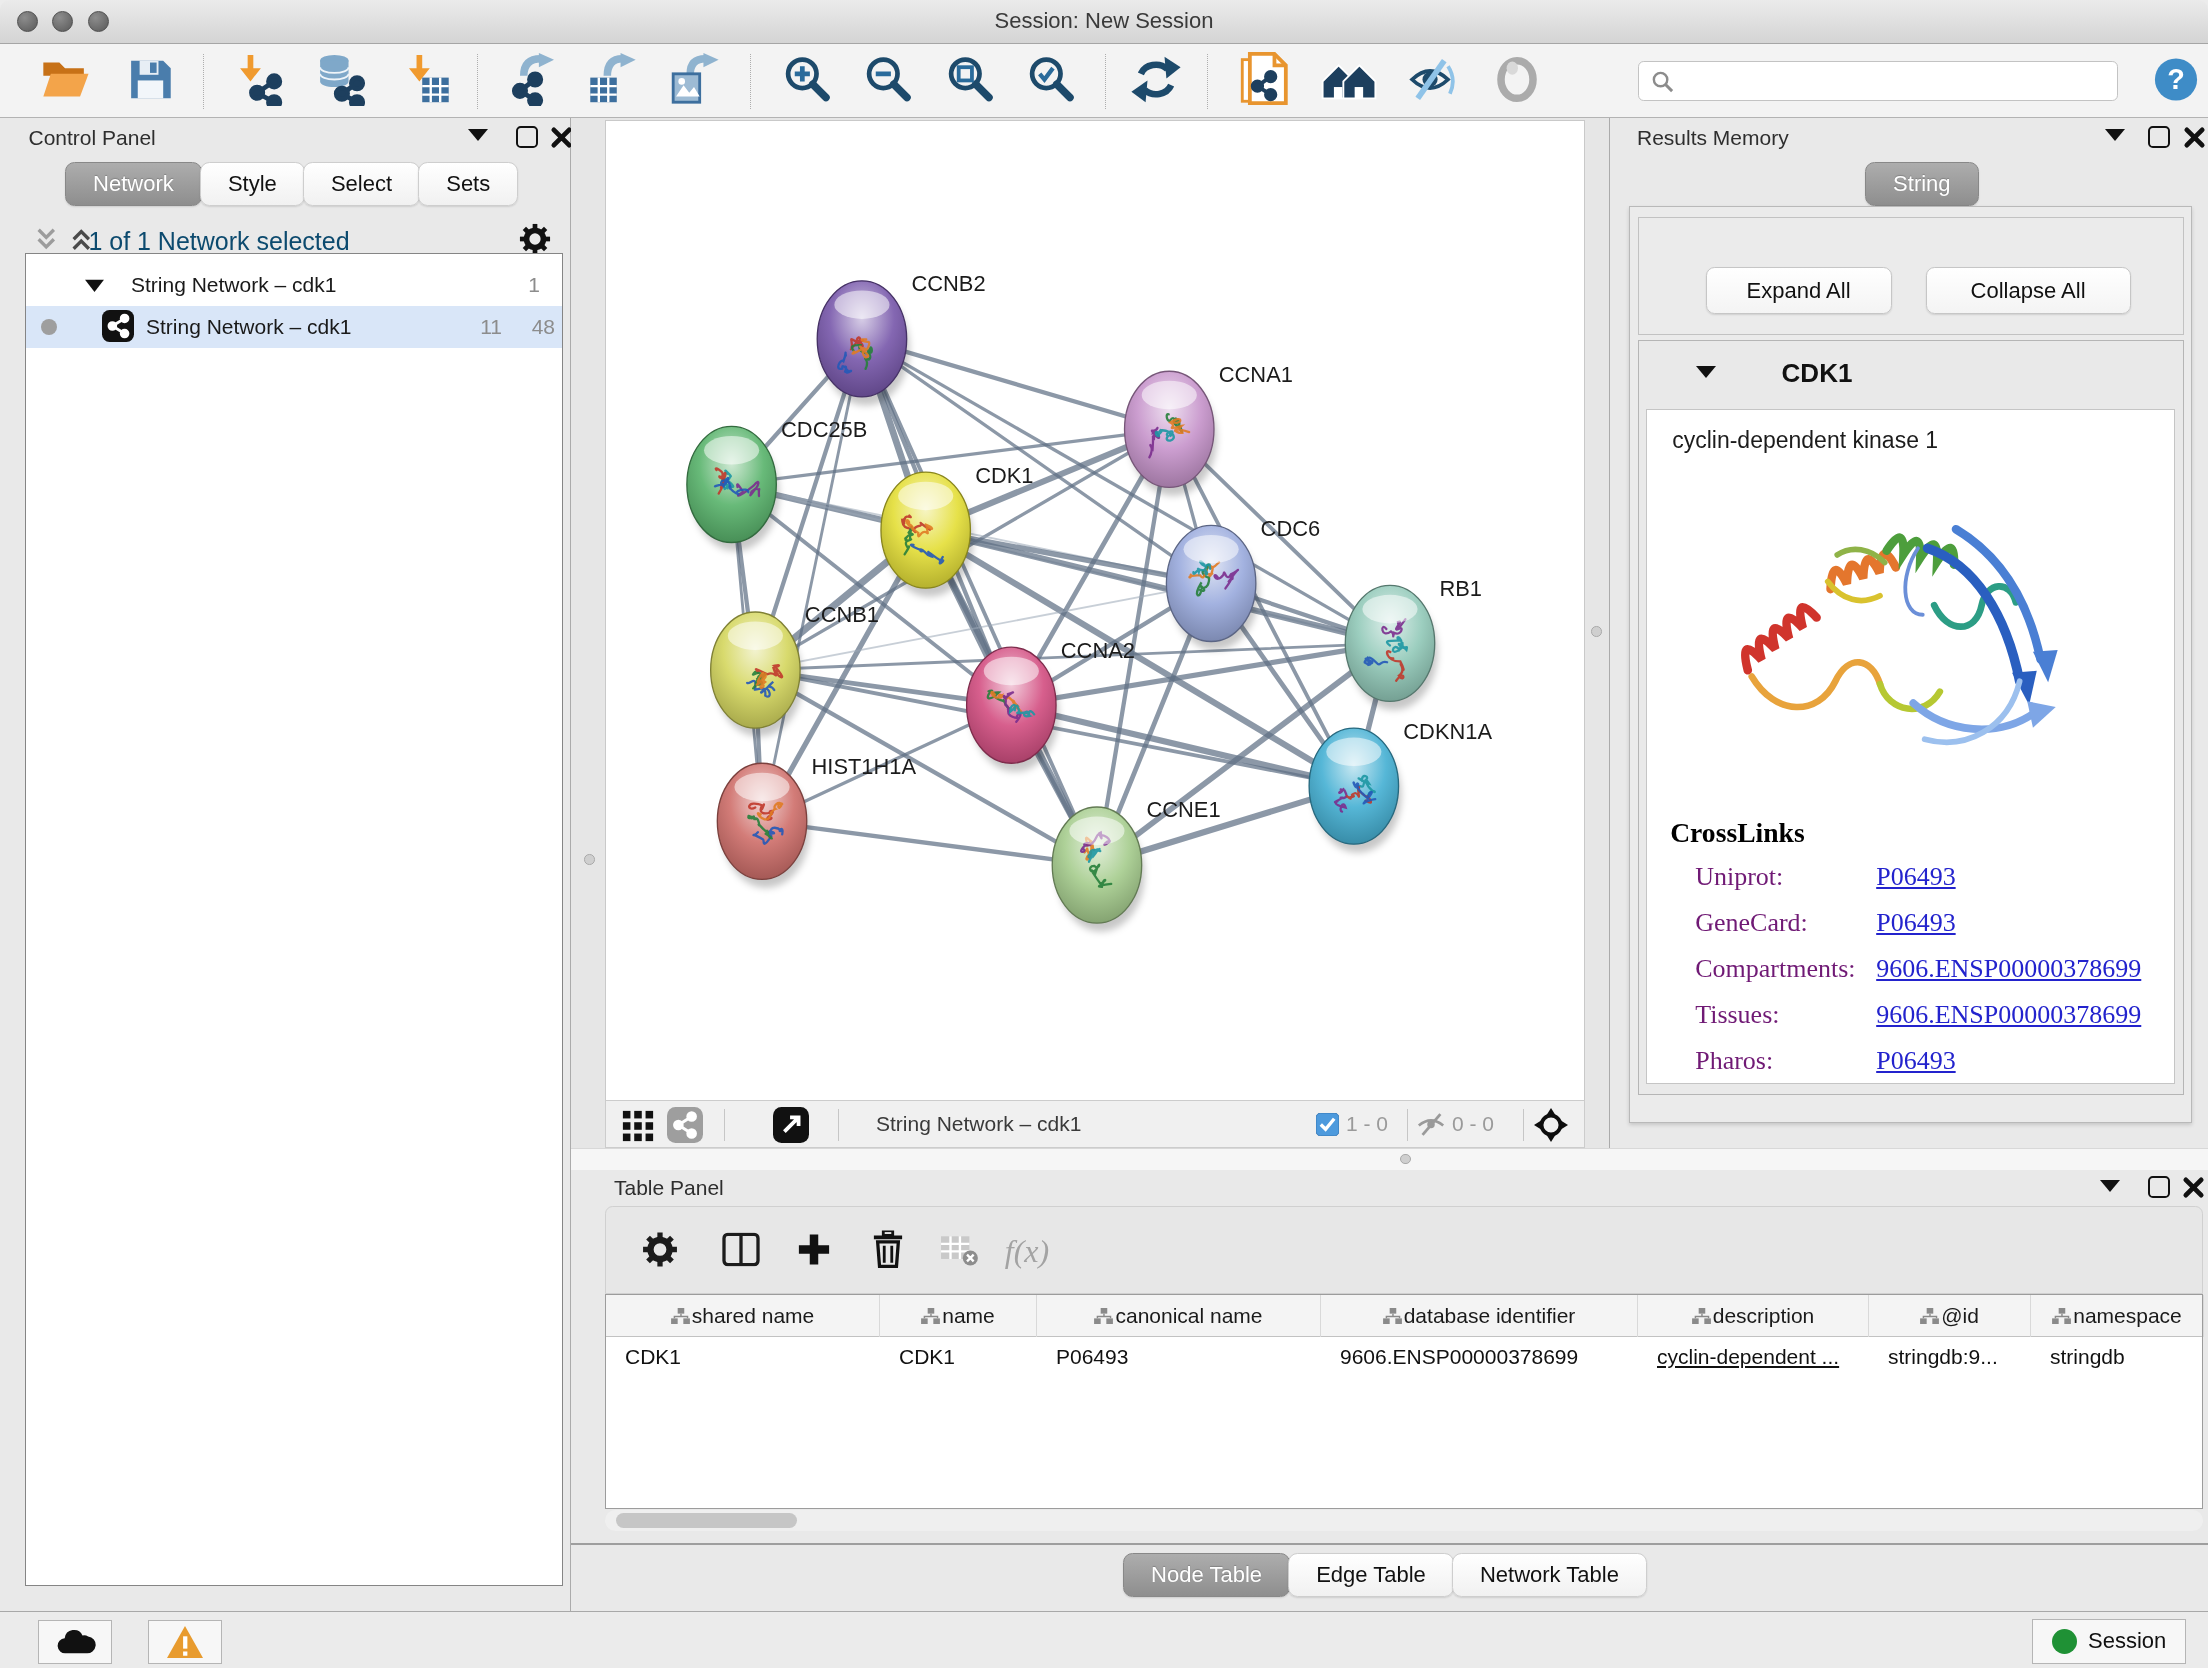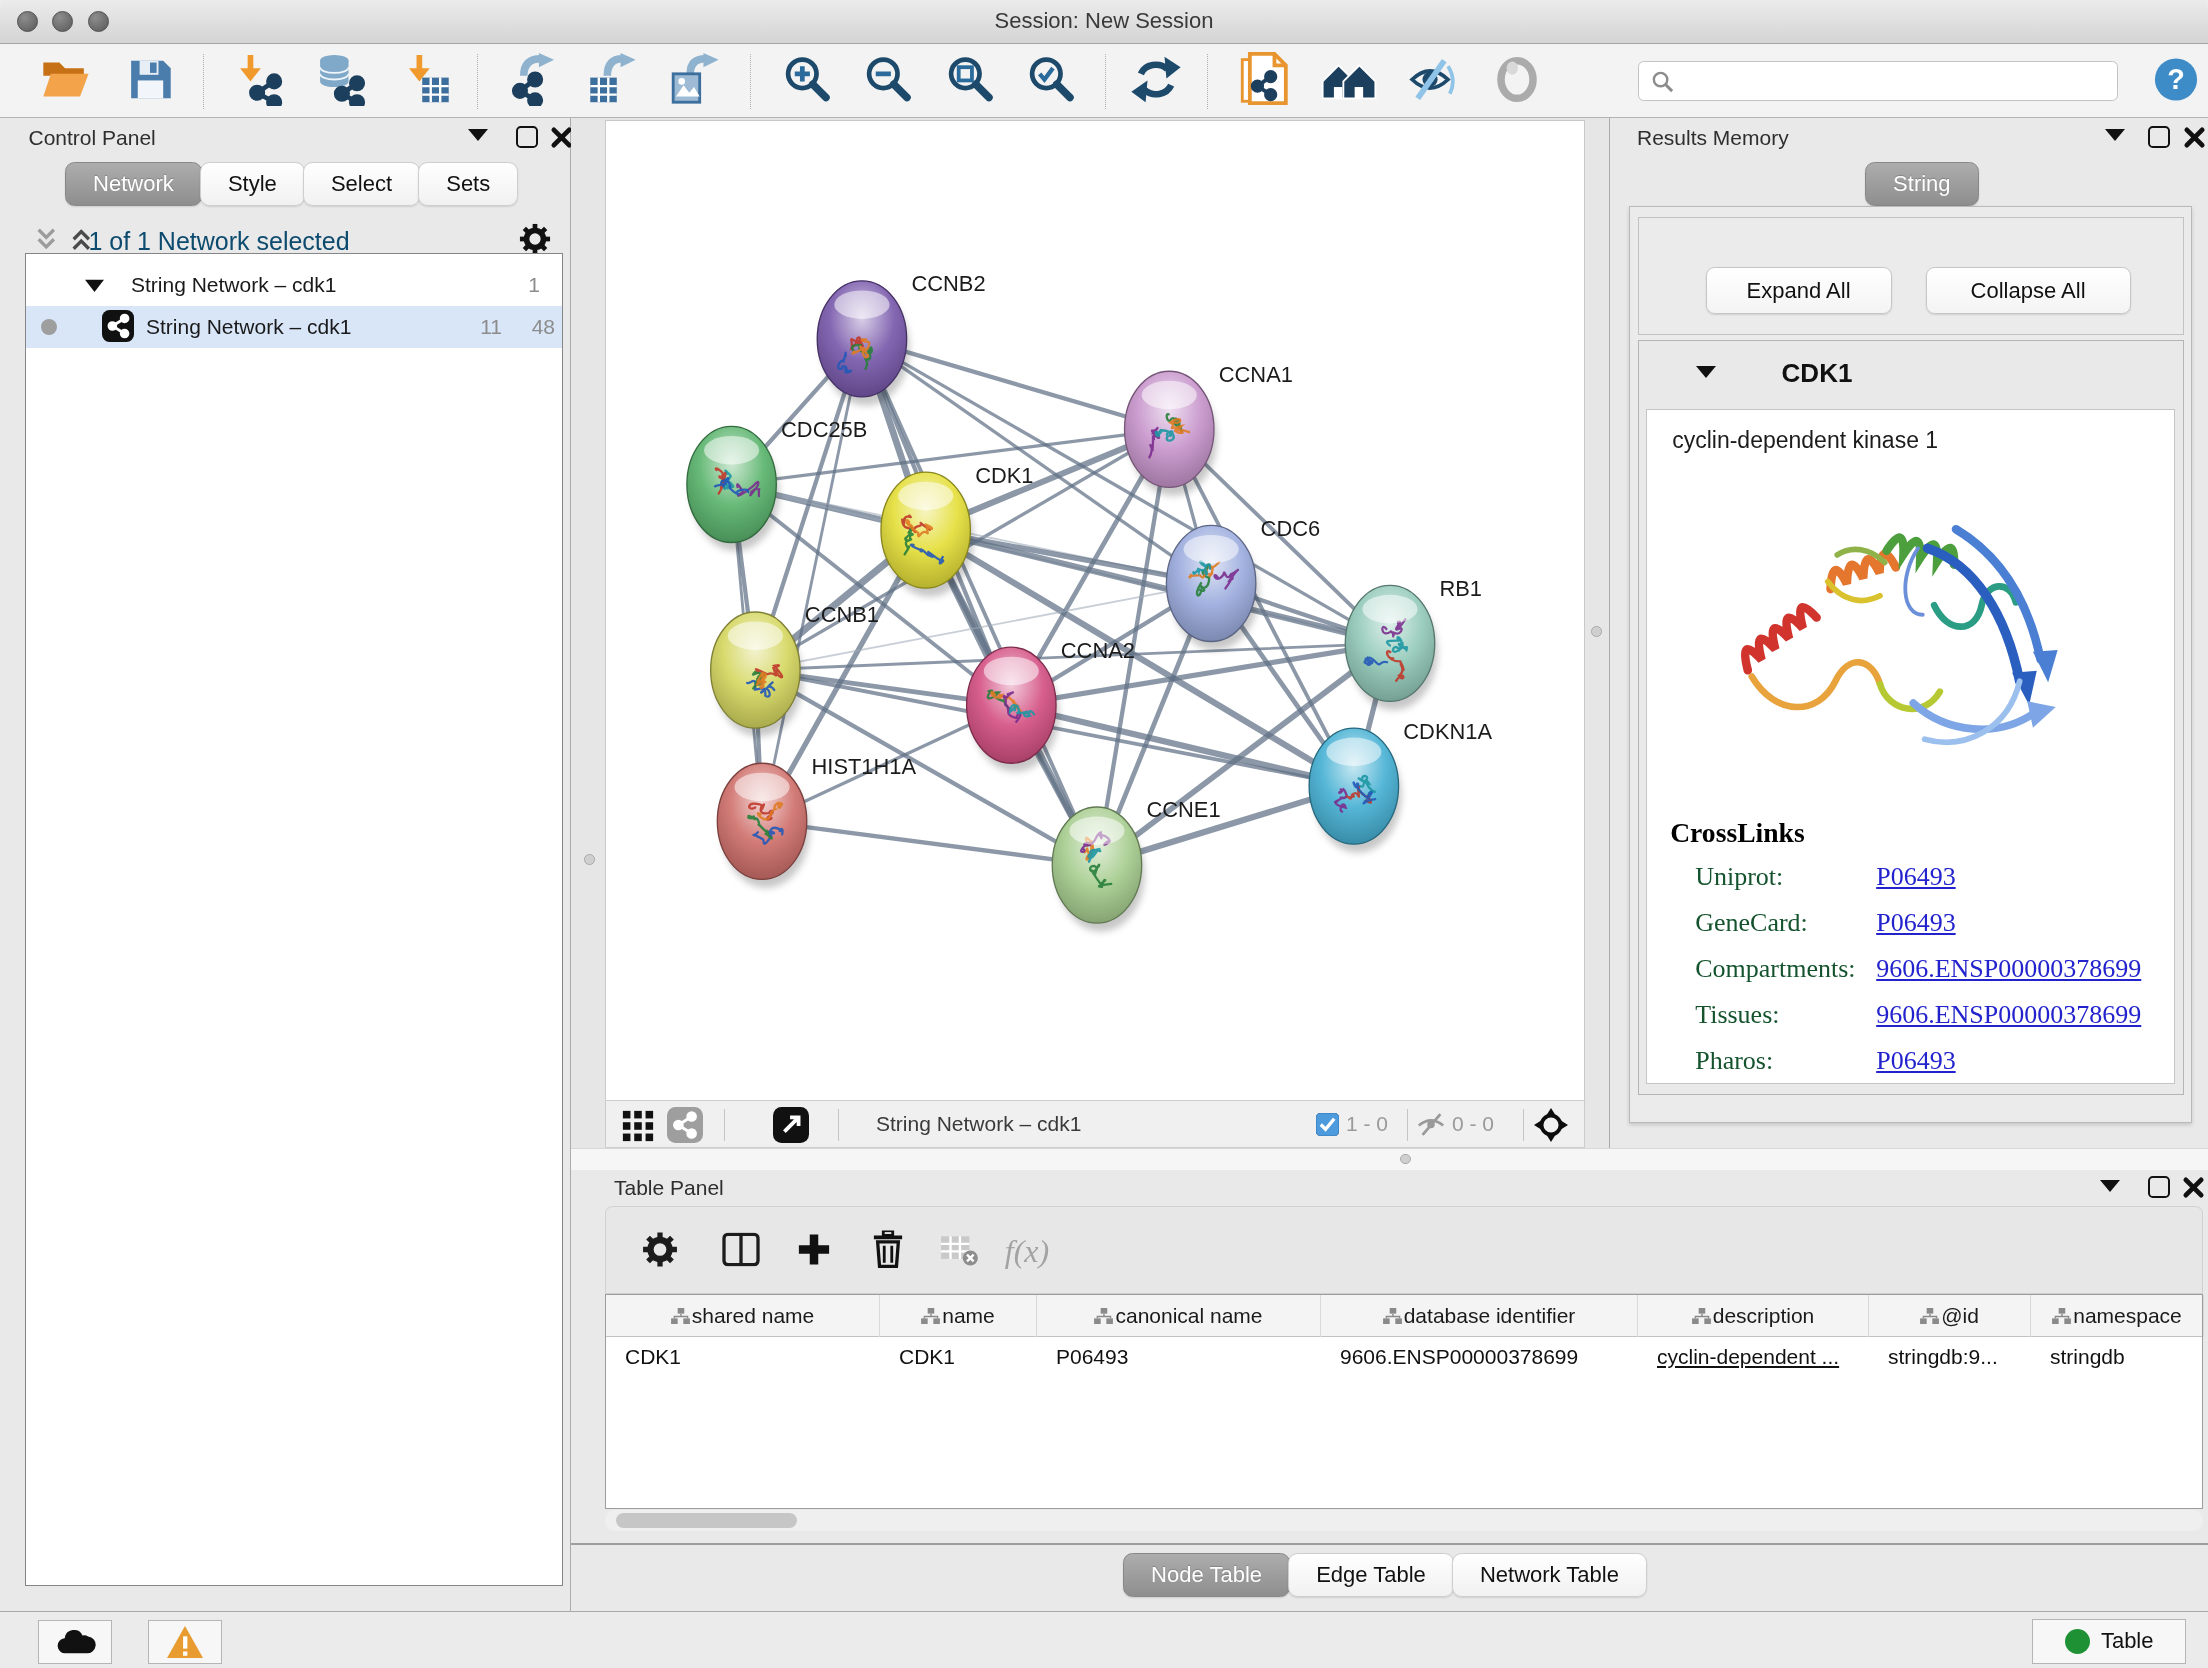--- a/index.html
+++ b/index.html
@@ -53,21 +53,21 @@
 #rp-box { position:absolute; left:19px; top:88px; width:563px; height:917px; background:#ebebeb; border:1px solid #b9b9b9; box-shadow:0 1.9px 3.8px rgba(0,0,0,.15); }
 #rp-buttons { position:absolute; left:7.6px; top:9.5px; width:546px; height:118px; border:1px solid #c2c2c2; }
 .rp-btn { position:absolute; top:49px; height:47px; background:linear-gradient(#ffffff,#f4f4f4); border:1px solid #c6c6c6; border-radius:8.6px; font-size:22px; color:#111; text-align:center; line-height:45px; box-shadow:0 1px 1.9px rgba(0,0,0,.12); }
 #rp-section { position:absolute; left:7.6px; top:133px; width:546px; height:755px; border:1px solid #b5b5b5; background:#e9e9e9; }
 #rp-sec-head { position:absolute; left:0; top:0; width:100%; height:67px; }
 #rp-sec-body { position:absolute; left:7.6px; top:68px; width:529px; height:675px; background:#fff; border:1px solid #c5c5c5; }
 #rp-desc { position:absolute; left:25px; top:17px; font-size:23px; color:#1c1c1c; }
 #crosslinks { position:absolute; left:23px; top:407px; font-family:"Liberation Serif", serif; }
 #crosslinks h3 { font-size:27.6px; color:#000; margin-bottom:13.3px; }
 .cl-row { display:flex; margin-bottom:16px; padding-left:25px; }
-.cl-label { width:181px; font-size:26px; color:#14532d; }
+.cl-label { width:181px; font-size:26px; color:#701a75; }
 .cl-link { font-size:26px; color:#2323cd; text-decoration:underline; }
 
 
 #h-divider { position:absolute; left:571px; top:1148px; width:1638px; height:22px; background:#f6f6f6; border-top:1px solid #d8d8d8; }
 
 
 #table-panel { position:absolute; left:571px; top:1170px; width:1638px; height:441px; background:#e9e9e9; }
 #tp-toolbar { position:absolute; left:34px; top:36px; width:1598px; height:88px; background:#e7e7e7; border:1px solid #d0d0d0; border-radius:7.6px 7.6px 0 0; }
 .tp-icon { position:absolute; top:44px; transform:translate(-50%,-50%); }
 #tp-table { position:absolute; left:34px; top:124px; width:1598px; height:215px; background:#fff; border:1.9px solid #9c9c9c; }
@@ -844,18 +844,18 @@
     </span>
     <span class="sb-btn" style="left:148px">
       <svg width="40" height="36" viewBox="0 0 42 38">
         <path d="M21 2 L40 36 H2z" fill="#e89b2e"></path>
         <rect x="19" y="13" width="4.5" height="13" fill="#fff"></rect>
         <rect x="19" y="29" width="4.5" height="4.5" fill="#fff"></rect>
       </svg>
     </span>
     <span id="memory-btn">
       <span id="memory-dot" style="background: rgb(31, 145, 53);"></span>
-      <span>Table</span>
+      <span>Session</span>
     </span>
   </div>
 
 </div>
 
 
 </body></html>

